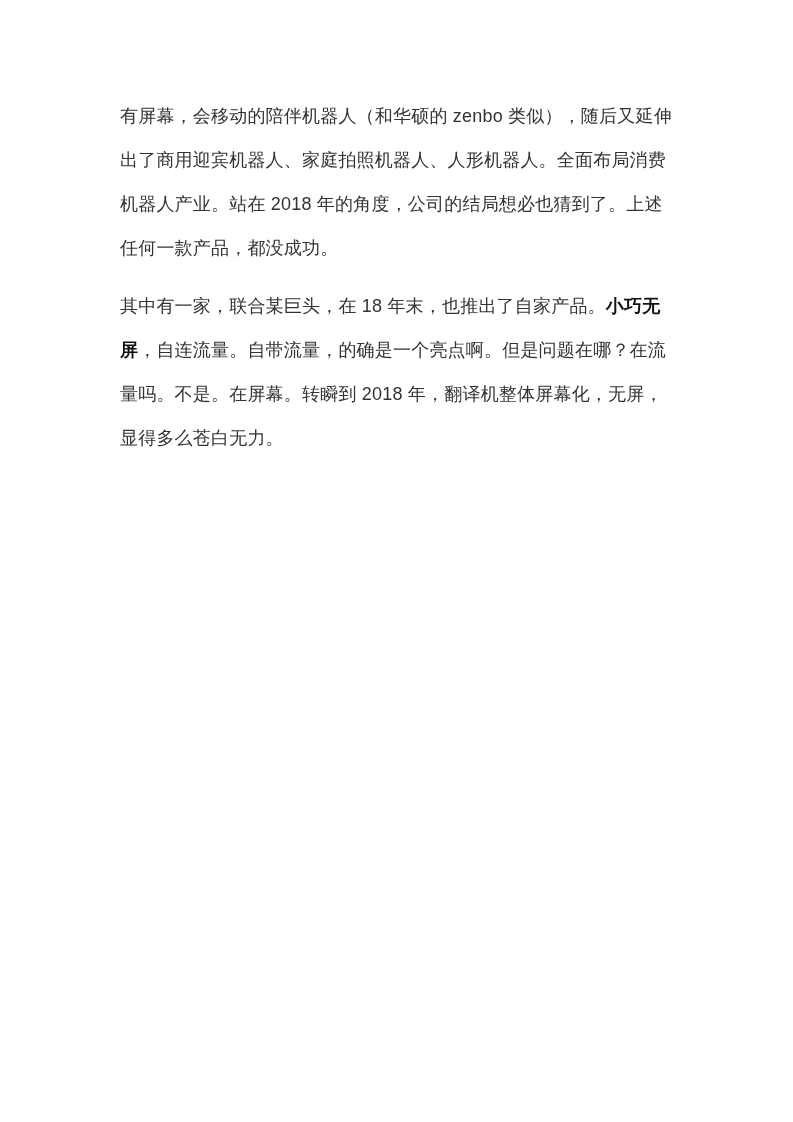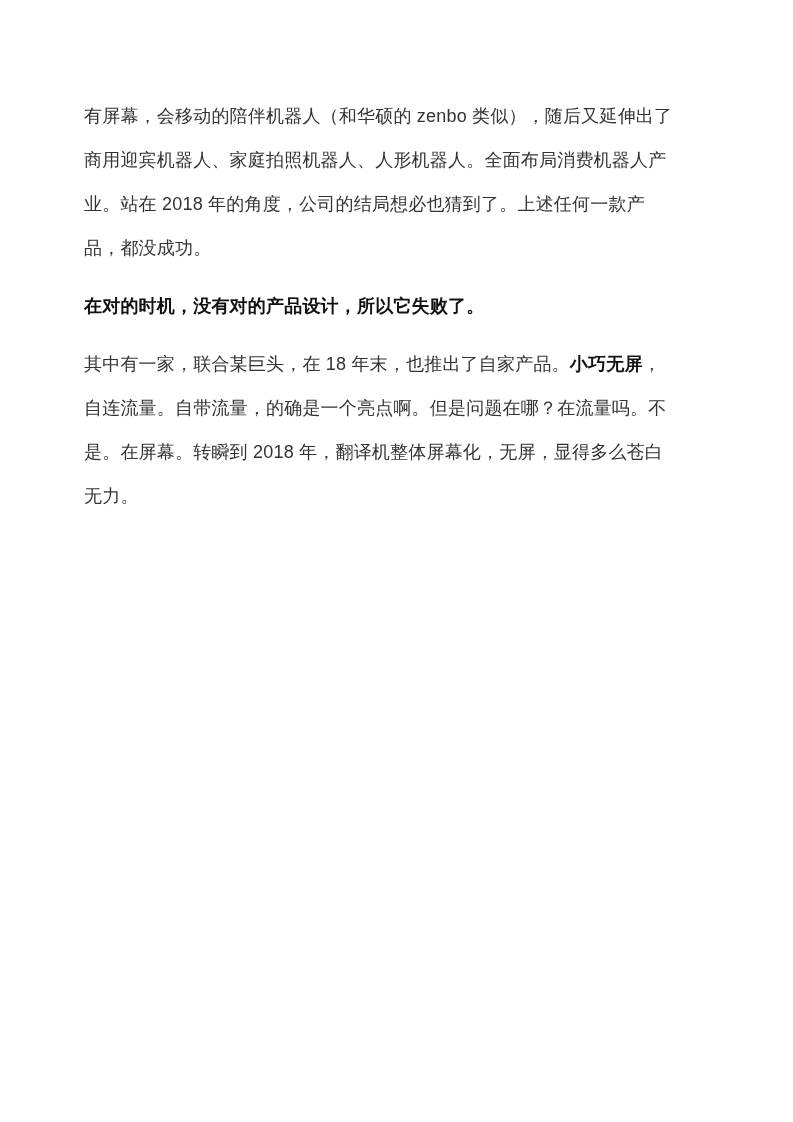--- a/index.html
+++ b/index.html
@@ -15,21 +15,21 @@
   }
   body {
     width: 793px;
     height: 1122px;
     overflow: hidden;
   }
   .page {
     width: 793px;
     height: 1096px;
     background: var(--page-bg);
-    padding: 94px 116px 0 84px;
+    padding: 94px 116px 0 120px;
   }
   .doc {
     font-family: "Liberation Sans", "DejaVu Sans", sans-serif;
     font-size: 18px;
     line-height: 44px;
     color: var(--body-color);
     letter-spacing: 0.2px;
     text-align: left;
   }
   .para {
@@ -53,21 +53,20 @@
 </style>
 </head>
 <body>
 
 <div class="page">
   <article class="doc">
 
     <p class="para"><span class="run">有屏幕，会移动的陪伴机器人（和华硕的 zenbo 类似），随后又延伸出了商用迎宾机器人、家庭拍照机器人、人形机器人。全面布局消费机器人产业。站在 2018 年的角度，公司的结局想必也猜到了。上述任何一款产品，都没成功。</span></p>
 
 
-    <p class="para"><strong class="run bold-run">在对的时机，没有对的产品设计，所以它失败了。</strong></p>
 
 
 
     <p class="para"><span class="run">其中有一家，联合某巨头，在 18 年末，也推出了自家产品。</span><strong class="run bold-run">小巧无屏</strong><span class="run">，自连流量。自带流量，的确是一个亮点啊。但是问题在哪？在流量吗。不是。在屏幕。转瞬到 2018 年，翻译机整体屏幕化，无屏，显得多么苍白无力。</span></p>
 
 
   </article>
 </div>
 
 </body></html>

